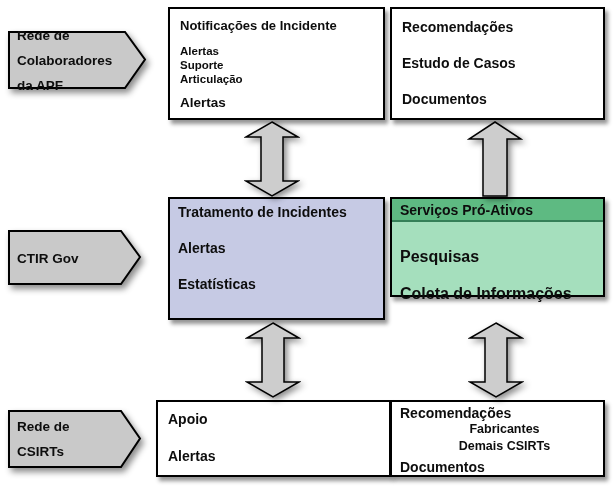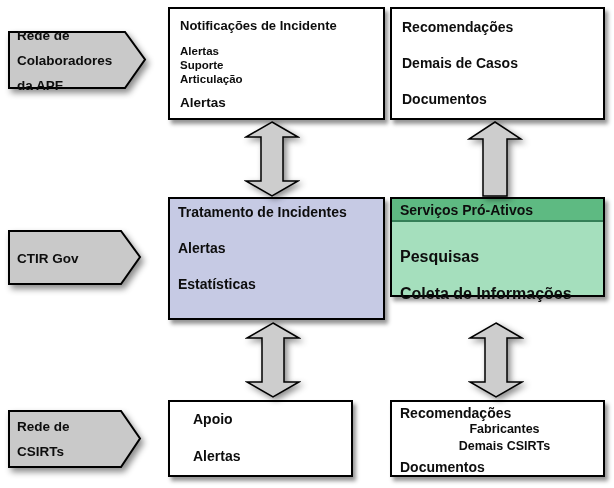--- a/index.html
+++ b/index.html
@@ -74,21 +74,21 @@
     background: var(--proactive-header, #5eba82);
     border-bottom: 2px solid #357f58;
     padding: 3px 8px 2px 8px;
     font-size: 14px;
   }
   .box-reactive .body { padding: 6px 8px 0 8px; }
   .box-reactive .body .item { font-size: 14px; line-height: 14px; margin-bottom: 22px; }
   .box-proactive .body { padding: 28px 8px 0 8px; }
   .box-proactive .body .item { font-size: 16px; line-height: 14px; margin-bottom: 23px; }
 
-  .box-apoio { left: 168px; top: 400px; width: 185px; height: 77px; padding: 10px 10px 0 23px; }
+  .box-apoio { left: 156px; top: 400px; width: 235px; height: 77px; padding: 10px 10px 0 10px; }
   .box-apoio .line { font-size: 14px; line-height: 14px; margin-bottom: 23px; }
 
   .box-rec-bot { left: 390px; top: 400px; width: 215px; height: 77px; padding: 3px 8px 0 8px; }
   .box-rec-bot .title { font-size: 14px; line-height: 16px; }
   .box-rec-bot .sub { font-size: 12.5px; line-height: 17px; padding-left: 14px; text-align: center; }
   .box-rec-bot .footer { font-size: 14px; margin-top: 4px; }
 
   
   .arrow { position: absolute; }
   .arrow svg {
@@ -136,21 +136,21 @@
     <div class="small-items">
       <div>Alertas</div>
       <div>Suporte</div>
       <div>Articulação</div>
     </div>
     <div class="footer">Alertas</div>
   </div>
 
   <div class="box box-rec-top">
     <div class="line">Recomendações</div>
-    <div class="line">Demais de Casos</div>
+    <div class="line">Estudo de Casos</div>
     <div class="line">Documentos</div>
   </div>
 
   <div class="box box-colored box-reactive">
     <div class="body">
       <div class="item">Tratamento de Incidentes</div>
       <div class="item">Alertas</div>
       <div class="item">Estatísticas</div>
     </div>
   </div>

